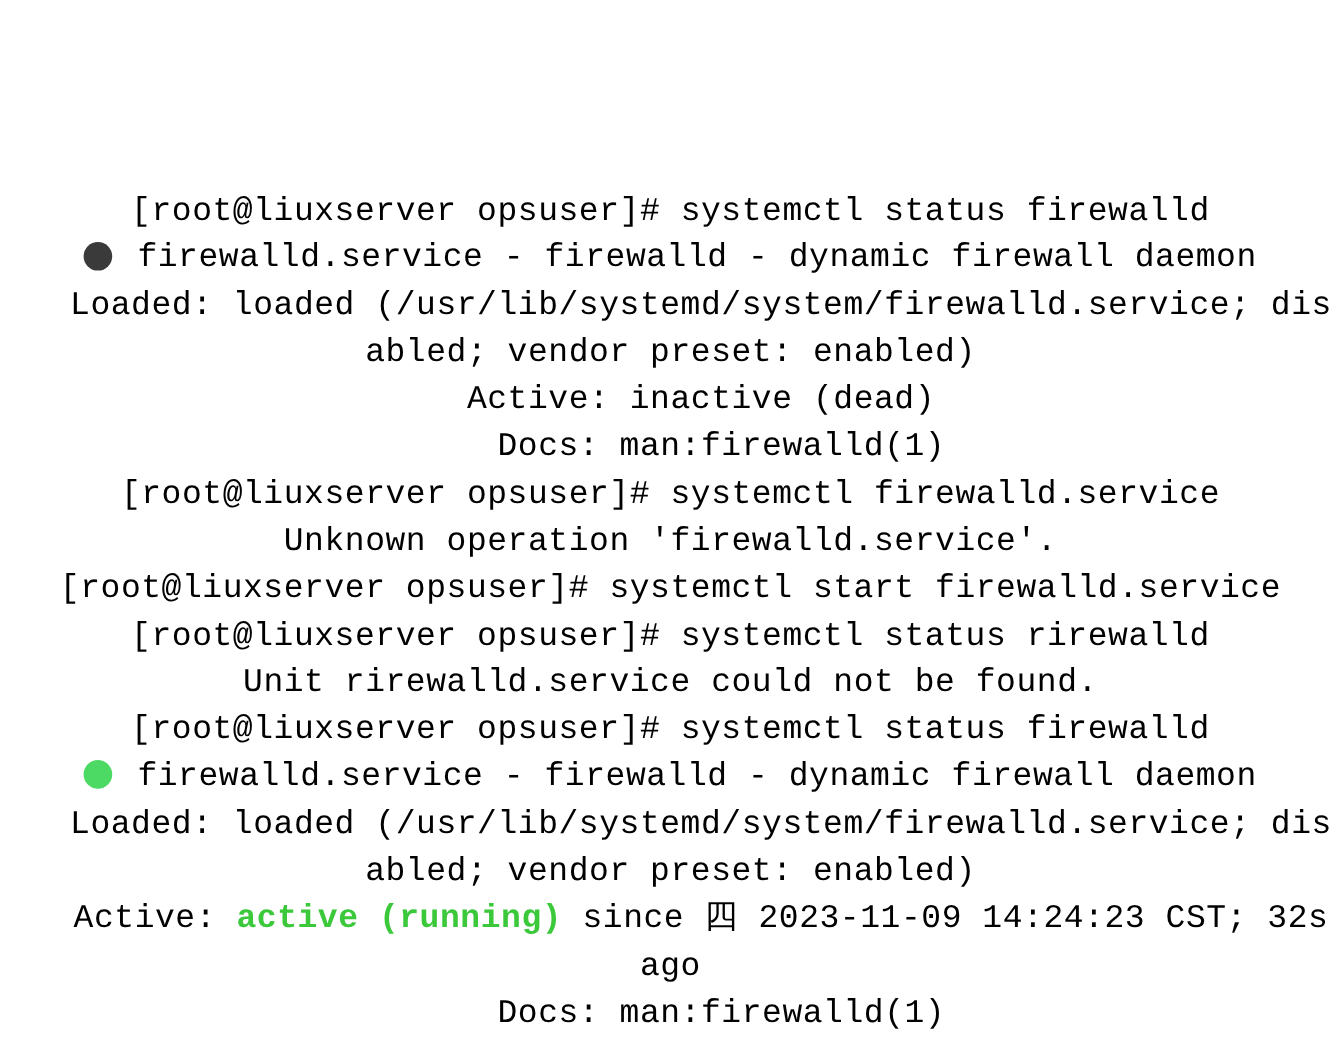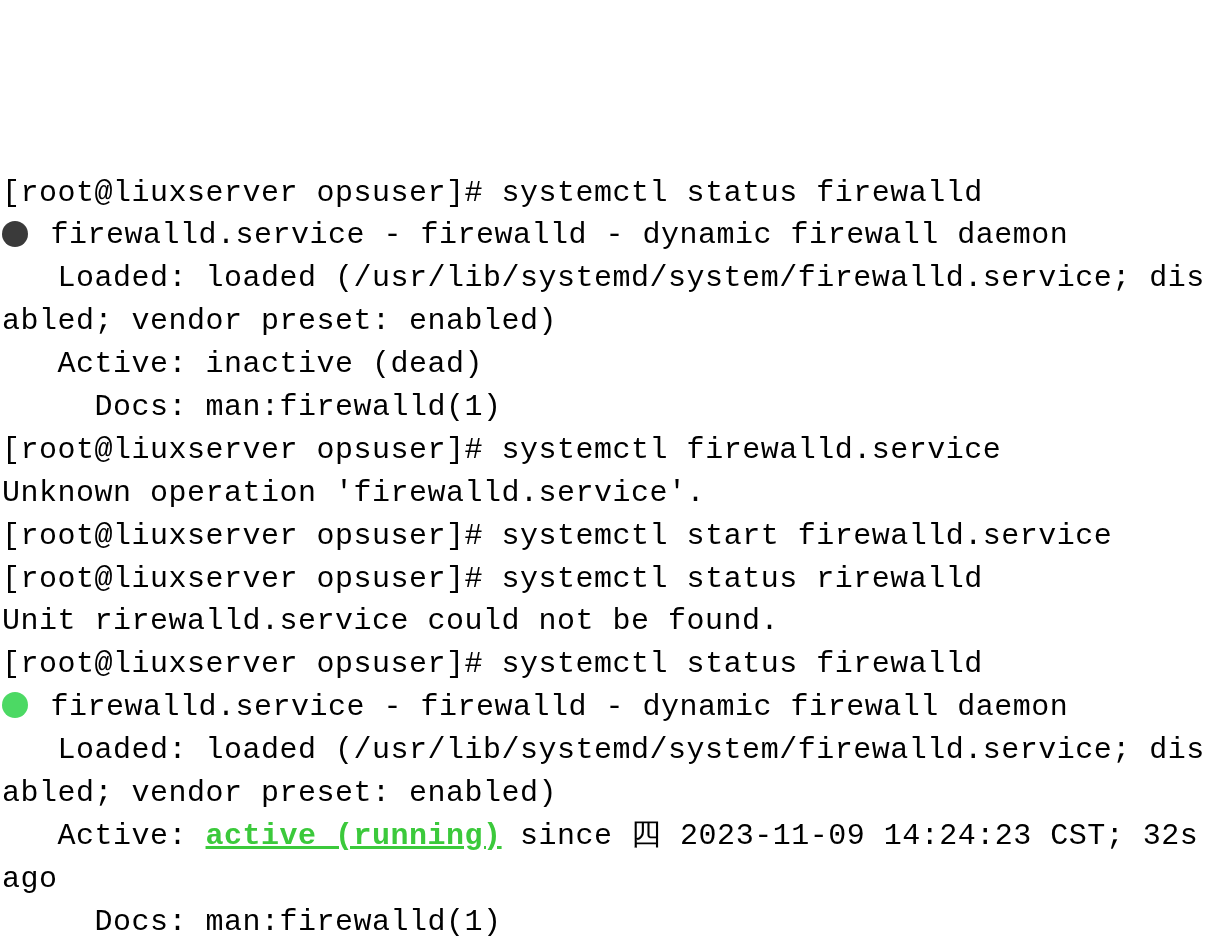--- a/index.html
+++ b/index.html
@@ -20,40 +20,40 @@
       letter-spacing: 0.5px;
     }
     .terminal {
       width: 1219px;
       height: 945px;
       padding: 0 2px;
       position: relative;
     }
     .line {
       display: block;
+      text-align: center;
     }
     .dot {
       display: inline-block;
       width: 26px;
       height: 26px;
       border-radius: 50%;
       vertical-align: middle;
       margin-right: 4px;
       margin-top: -4px;
     }
     .dot-inactive {
       background: #3a3a3a;
     }
     .dot-active {
       background: #4cd964;
     }
     .green-bold {
       color: #3bc93b;
       font-weight: bold;
-      text-decoration: underline;
     }
   </style>
 </head>
 <body>
 
 
 
 <div class="terminal"><span class="line"><span>[root@liuxserver opsuser]# </span><span>systemctl status firewalld</span></span><span class="line"><span class="dot dot-inactive"></span><span> firewalld.service - firewalld - dynamic firewall daemon</span></span><span class="line">   Loaded: loaded (/usr/lib/systemd/system/firewalld.service; disabled; vendor preset: enabled)</span><span class="line">   Active: inactive (dead)</span><span class="line">     Docs: man:firewalld(1)</span><span class="line"><span>[root@liuxserver opsuser]# </span><span>systemctl firewalld.service</span></span><span class="line">Unknown operation 'firewalld.service'.</span><span class="line"><span>[root@liuxserver opsuser]# </span><span>systemctl start firewalld.service</span></span><span class="line"><span>[root@liuxserver opsuser]# </span><span>systemctl status rirewalld</span></span><span class="line">Unit rirewalld.service could not be found.</span><span class="line"><span>[root@liuxserver opsuser]# </span><span>systemctl status firewalld</span></span><span class="line"><span class="dot dot-active"></span><span> firewalld.service - firewalld - dynamic firewall daemon</span></span><span class="line">   Loaded: loaded (/usr/lib/systemd/system/firewalld.service; disabled; vendor preset: enabled)</span><span class="line"><span>   Active: </span><span class="green-bold">active (running)</span><span> since 四 2023-11-09 14:24:23 CST; 32s ago</span></span><span class="line">     Docs: man:firewalld(1)</span><span class="line"> Main PID: 3395 (firewalld)</span></div>
 
 

